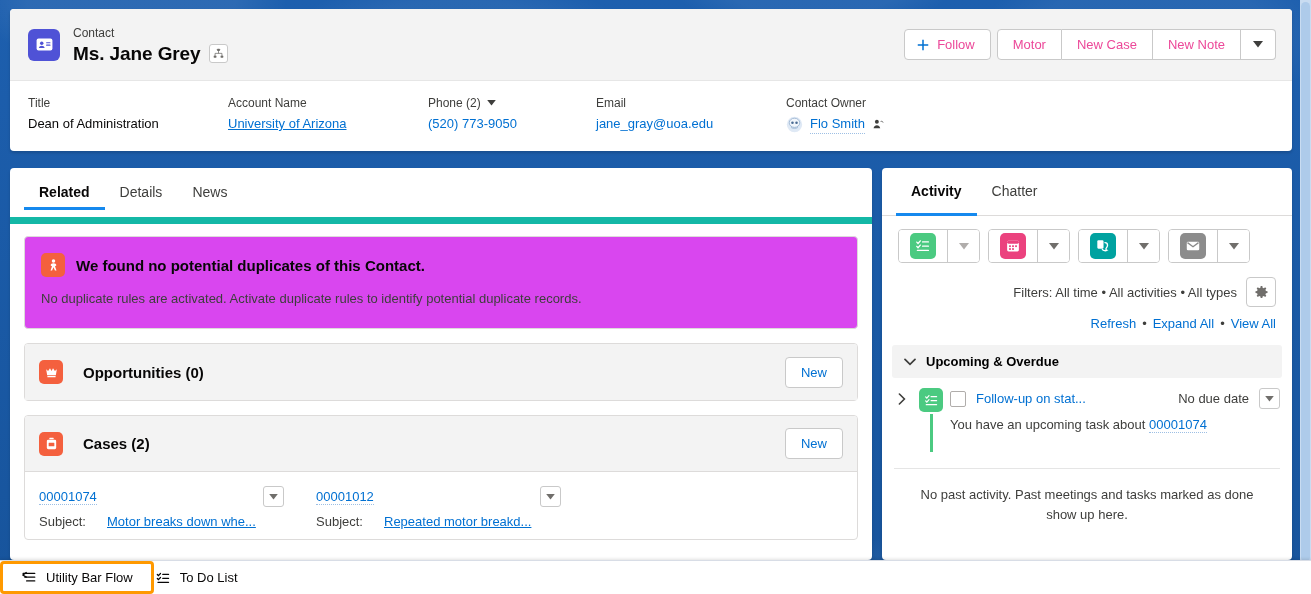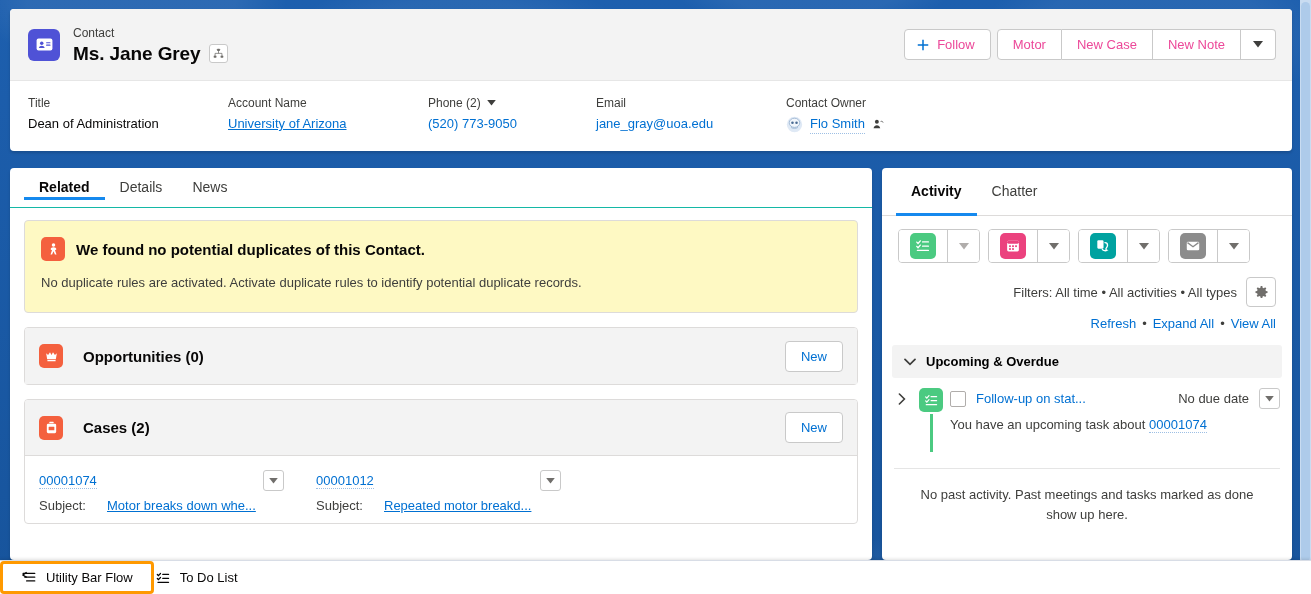--- a/index.html
+++ b/index.html
@@ -79,32 +79,32 @@
   .field .val a, .link { color: #0070d2; text-decoration: none; }
   .field .val a.ul { text-decoration: underline; }
   .dotted { border-bottom: 1px dotted #9dbfe4; }
 
   
   .main-col {
     position: absolute; left: 10px; top: 168px; width: 862px; height: 392px;
     background: #fff; border-radius: 4px; box-shadow: 0 2px 3px rgba(0,0,0,.16);
     overflow: hidden;
   }
-  .tabs { display: flex; padding: 8px 14px; border-bottom: 1px solid #14b8a6; height: 40px; align-items: stretch; }
+  .tabs { display: flex; padding: 8px 14px; border-bottom: 7px solid #14b8a6; height: 56px; align-items: stretch; }
   .tab {
     display: flex; align-items: center; padding: 0 15px; font-size: 14px;
     color: #3e3e3c; cursor: pointer; border-bottom: 3px solid transparent; position: relative; top: 1px;
   }
   .tab.active { color: #080707; font-weight: bold; border-bottom-color: #1589ee; }
 
   .cards { padding: 12px 14px 0 14px; }
   .card {
     border: 1px solid #dddbda; border-radius: 4px; background: #fff; margin-bottom: 14px;
   }
-  .dup-card { background: #fef9c3; }
+  .dup-card { background: #d946ef; }
   .dup-head { display: flex; align-items: center; gap: 11px; padding: 16px 16px 0 16px; }
   .sq-icon { width: 24px; height: 24px; border-radius: 5px; display: flex; align-items: center; justify-content: center; flex: 0 0 auto; }
   .dup-title { font-size: 15px; font-weight: bold; color: #080707; }
   .dup-body { font-size: 13px; color: #3e3e3c; padding: 14px 16px 22px 16px; }
 
   .card-head {
     display: flex; align-items: center; background: #f3f3f3; border-radius: 3px 3px 0 0;
     padding: 12px 14px; min-height: 56px; border-bottom: 1px solid #dddbda;
   }
   .card-head.noborder { border-bottom: none; }

